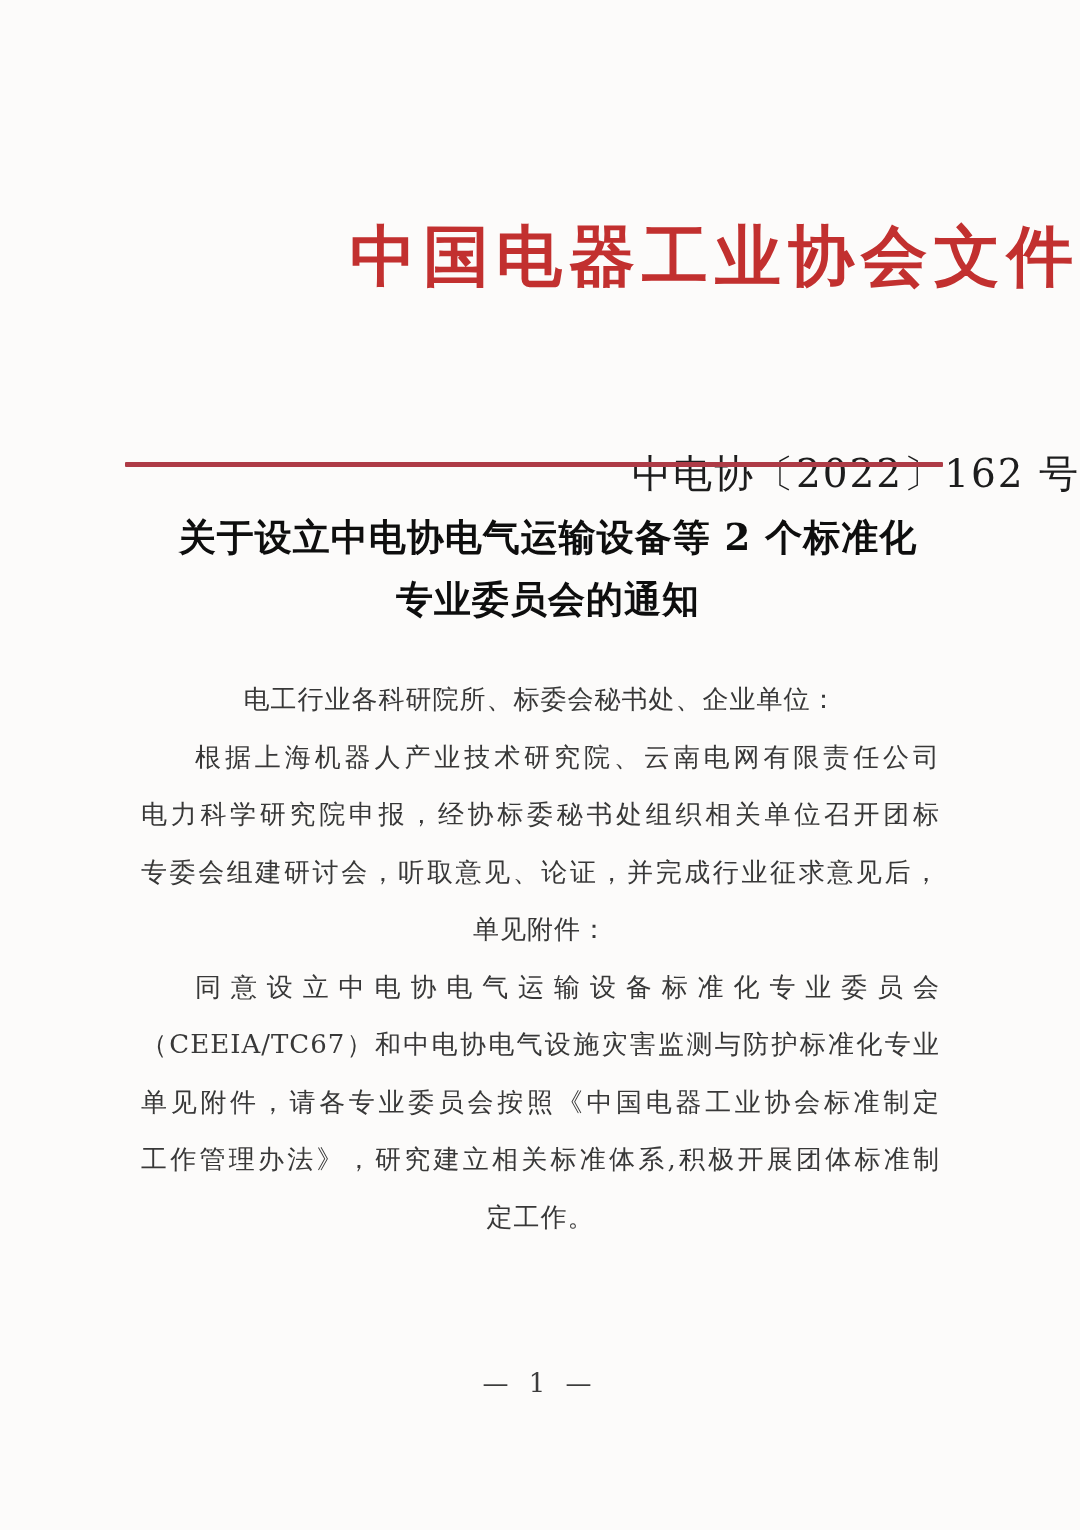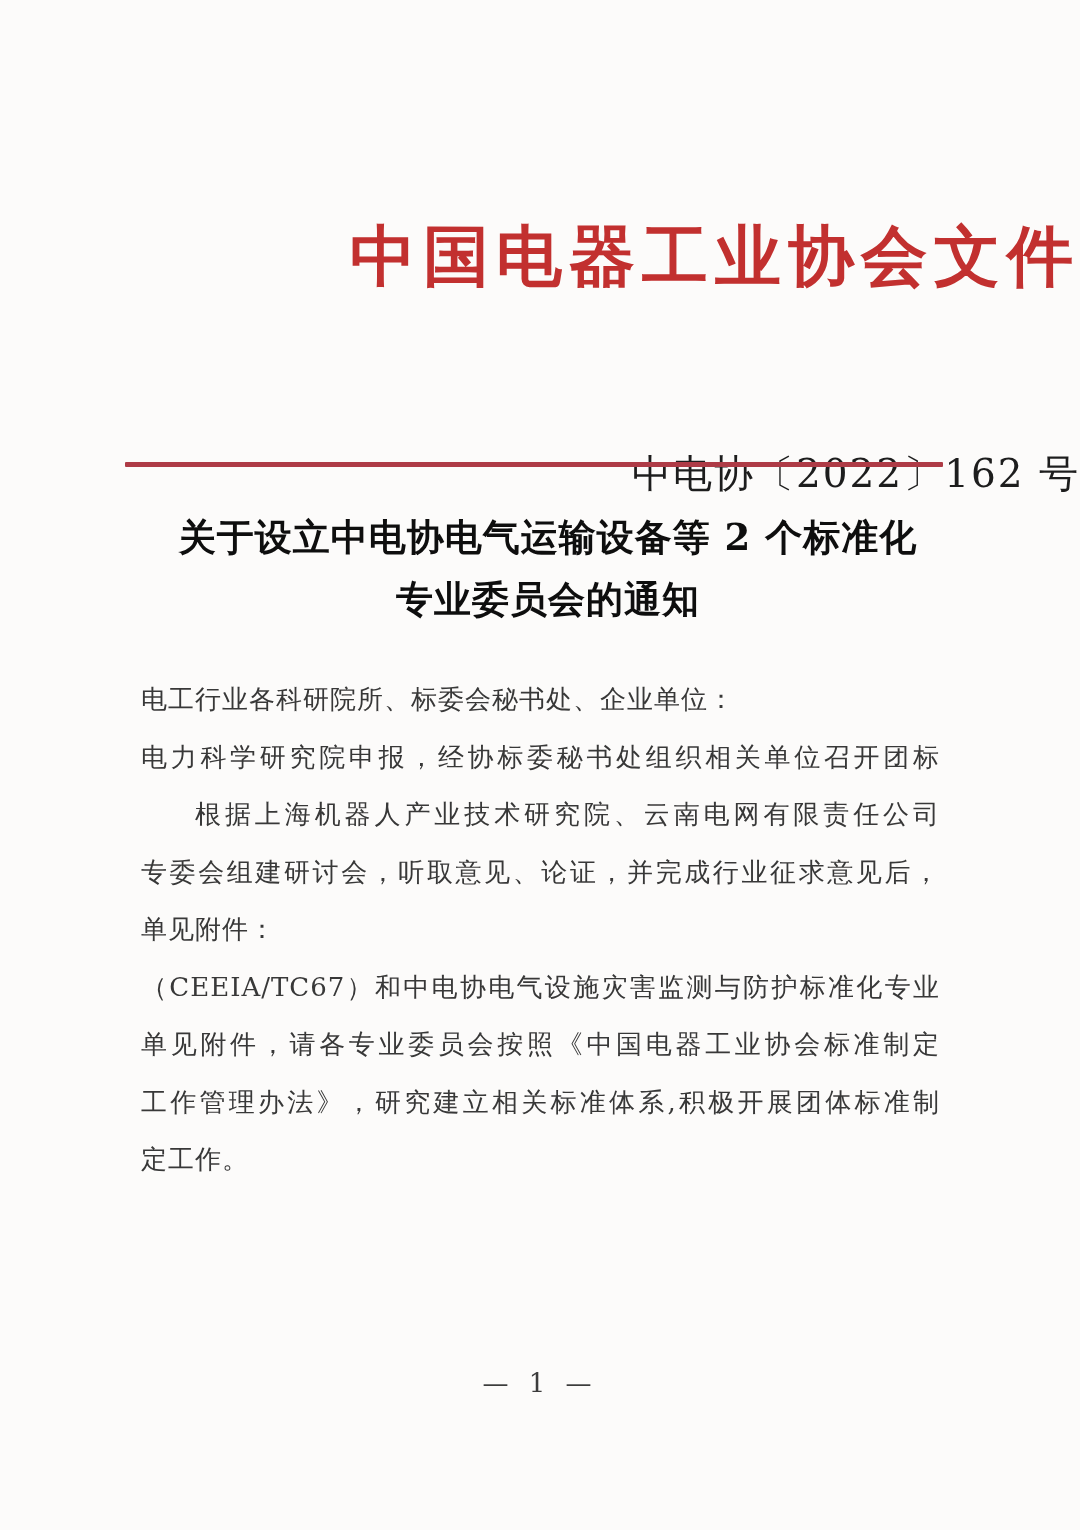--- a/index.html
+++ b/index.html
@@ -66,21 +66,21 @@
     top: 671px;
     left: 141px;
     width: 799px;
     font-size: 26px;
     color: #383838;
     letter-spacing: 1px;
   }
   .body-text .line {
     line-height: 57.5px;
     height: 57.5px;
-    text-align: left;
+    text-align: center;
   }
   .body-text .line.just {
     text-align: justify;
     text-align-last: justify;
   }
   .body-text .line.indent {
     padding-left: 54px;
   }
   .page-number {
     position: absolute;
@@ -104,24 +104,25 @@
 
   <div class="red-divider" style="background: rgb(174, 59, 70);"></div>
 
   <div class="notice-title">
     <div>关于设立中电协电气运输设备等 2 个标准化</div>
     <div>专业委员会的通知</div>
   </div>
 
   <div class="body-text">
       <div class="line">电工行业各科研院所、标委会秘书处、企业单位：</div>
+      <div class="line indent just">根据上海机器人产业技术研究院、云南电网有限责任公司</div>
       <div class="line just">电力科学研究院申报，经协标委秘书处组织相关单位召开团标</div>
-      <div class="line indent just">根据上海机器人产业技术研究院、云南电网有限责任公司</div>
       <div class="line just">专委会组建研讨会，听取意见、论证，并完成行业征求意见后，</div>
       <div class="line">单见附件：</div>
+      <div class="line indent just">同意设立中电协电气运输设备标准化专业委员会</div>
       <div class="line just">（CEEIA/TC67）和中电协电气设施灾害监测与防护标准化专业</div>
       <div class="line just">单见附件，请各专业委员会按照《中国电器工业协会标准制定</div>
       <div class="line just">工作管理办法》，研究建立相关标准体系,积极开展团体标准制</div>
       <div class="line">定工作。</div>
     </div>
 
   <div class="page-number">— 1 —</div>
 
 </div>
 

